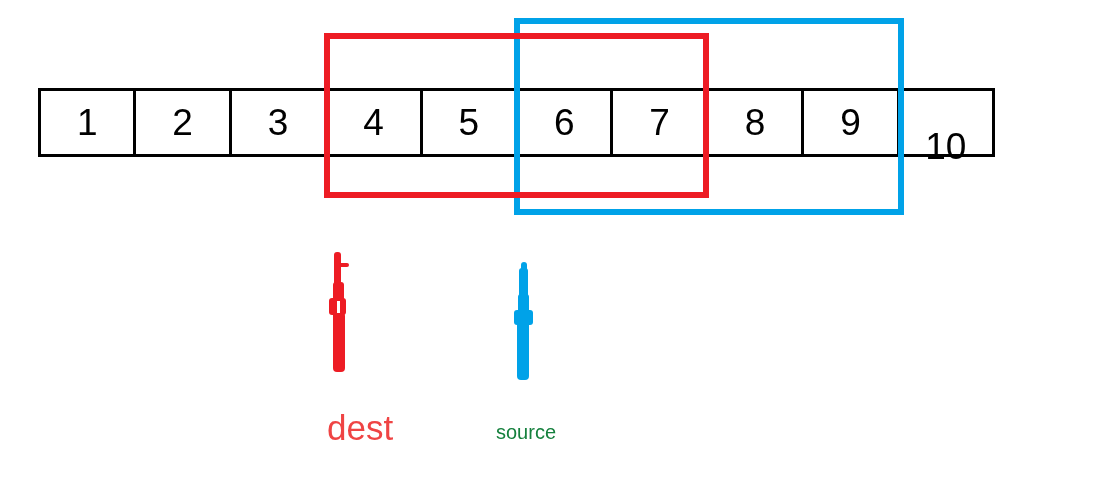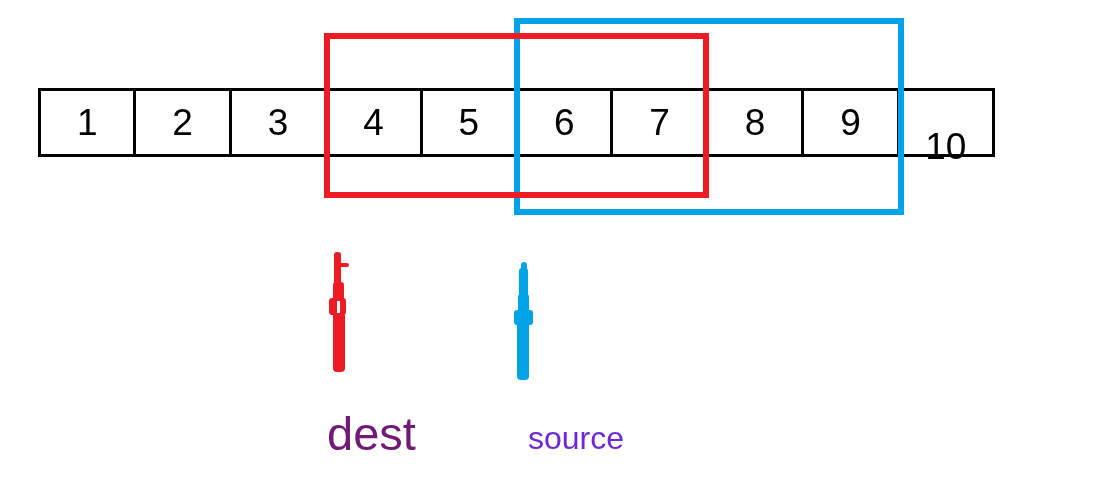--- a/index.html
+++ b/index.html
@@ -75,29 +75,28 @@
 
   
   .pointer-label {
     position: absolute;
     line-height: 1;
     user-select: none;
   }
   .dest-label {
     left: 327px;
     top: 410px;
-    font-size: 47px;
-    color: #701a75;
+    font-size: 35px;
+    color: #ef4444;
   }
   .source-label {
     left: 496px;
     top: 422px;
-    font-size: 32px;
-    color: #6d28d9;
-    margin-left: 32px;
+    font-size: 20px;
+    color: #15803d;
   }
 </style>
 </head>
 <body>
 
 <div class="canvas">
 
   <div class="array">
     <div class="cell">1</div>
     <div class="cell">2</div>

